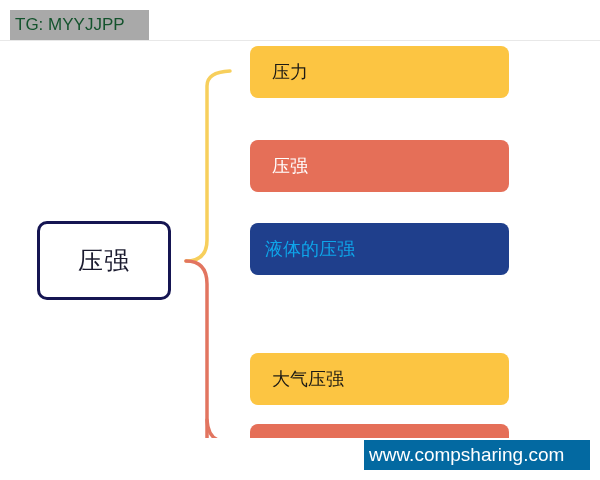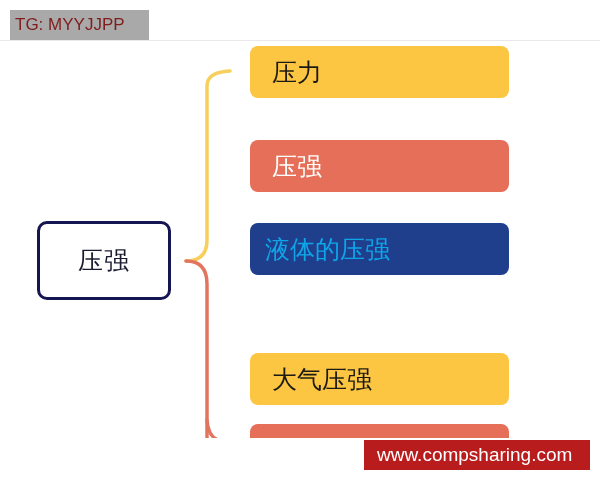--- a/index.html
+++ b/index.html
@@ -49,56 +49,56 @@
     .child-node {
       position: absolute;
       left: 250px;
       width: 259px;
       height: 52px;
       border-radius: 8px;
       display: flex;
       align-items: center;
       box-sizing: border-box;
       padding-left: 22px;
-      font-size: 25px;
+      font-size: 18px;
     }
     .connectors {
       position: absolute;
       left: 0;
       top: 0;
       width: 600px;
       height: 438px;
     }
     .watermark-top {
       position: absolute;
       left: 10px;
       top: 10px;
       width: 139px;
       height: 30px;
       background: #a9a9a9;
-      color: #7f1d1d;
+      color: #14532d;
       font-family: "Liberation Sans", sans-serif;
       font-size: 17px;
       line-height: 30px;
       box-sizing: border-box;
       padding-left: 5px;
     }
     .watermark-bottom {
       position: absolute;
       left: 364px;
       top: 440px;
       width: 226px;
       height: 30px;
-      background: #b91c1c;
+      background: #0369a1;
       color: #ffffff;
       font-family: "Liberation Sans", sans-serif;
       font-size: 19px;
       line-height: 30px;
       box-sizing: border-box;
-      padding-left: 13px;
+      padding-left: 5px;
     }
   </style>
 </head>
 <body>
 
 <div class="top-rule"></div>
 
 <div class="canvas">
 
   <svg class="connectors" viewBox="0 0 600 438" xmlns="http://www.w3.org/2000/svg">

